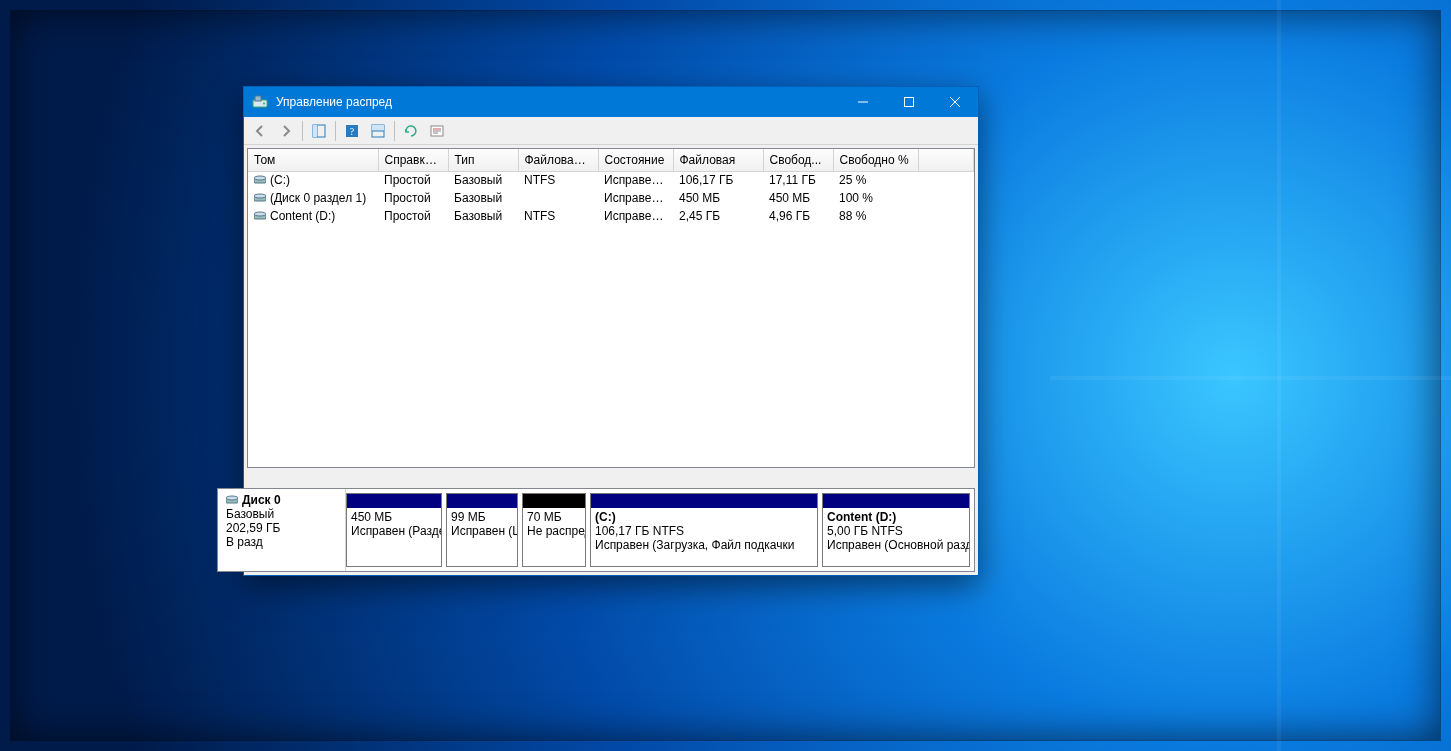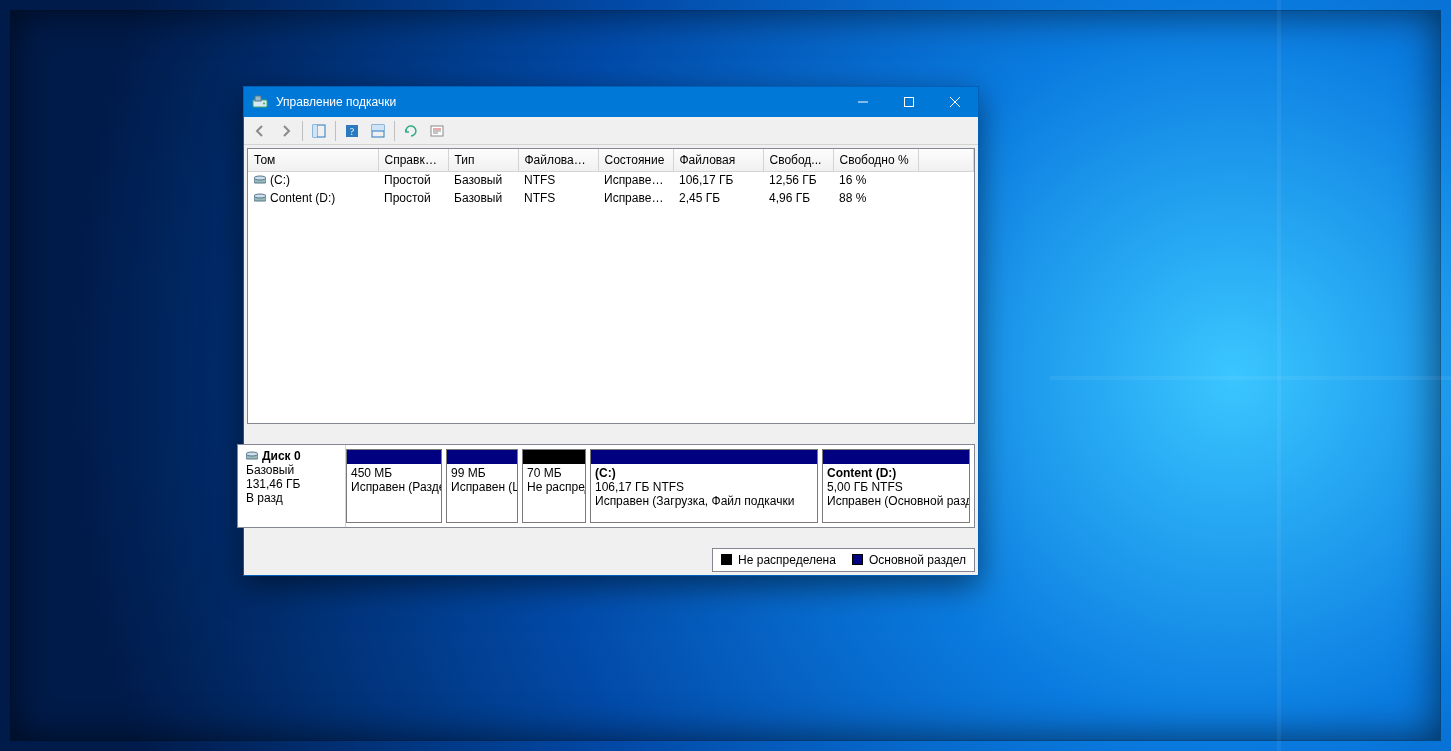--- a/index.html
+++ b/index.html
@@ -43,21 +43,21 @@
   .volumes-pane { background: #fff; border: 1px solid #828790; flex: 1; overflow: hidden; }
   .vol-table { width: 100%; border-collapse: collapse; table-layout: fixed; }
   .vol-table th { text-align: left; font-weight: normal; padding: 2px 6px;
     background: linear-gradient(#fdfdfd, #f0f0f0);
     border-right: 1px solid #d4d4d4; border-bottom: 1px solid #d4d4d4;
     white-space: nowrap; overflow: hidden; text-overflow: ellipsis; font-size: 12px; height: 22px; }
   .vol-table td { padding: 1px 6px; white-space: nowrap; overflow: hidden; text-overflow: ellipsis; font-size: 12px; height: 18px; }
   .vol-icon { display:inline-block; width: 12px; height: 10px; margin-right: 4px; vertical-align: -1px; }
 
   .graphical-pane { background: #fff; border: 1px solid #828790; height: 84px; display:flex; }
-  .disk-header { width: 108px; border-right: 1px solid #d4d4d4; padding: 4px 8px; font-size: 12px; }
+  .disk-header { width: 128px; border-right: 1px solid #d4d4d4; padding: 4px 8px; font-size: 12px; }
   .disk-header b { font-weight: bold; }
   .disk-row { flex: 1; display: flex; padding: 4px 4px 4px 0; gap: 4px; overflow: hidden; }
   .part { border: 1px solid #7a7a7a; position: relative; display:flex; flex-direction: column; overflow: hidden; }
   .part .stripe { height: 14px; width: 100%; }
   .stripe.blue { background: #000080; }
   .stripe.black { background: #000; }
   .part .pbody { padding: 2px 4px; font-size: 12px; line-height: 14px; white-space: nowrap; overflow: hidden; }
 
   .legend-pane { background: #fff; border: 1px solid #828790; height: 24px; display:flex; align-items: center; padding: 0 8px; gap: 16px; font-size: 12px; }
   .legend-sw { width: 11px; height: 11px; border: 1px solid #000; display: inline-block; margin-right: 6px; vertical-align: -1px; }
@@ -78,21 +78,21 @@
 
     <div class="titlebar">
       <div class="title-left">
         <span class="title-icon">
           <svg viewBox="0 0 16 16">
               <rect x="1" y="6" width="14" height="7" rx="1" fill="#d7e8f7" stroke="#4a6"></rect>
               <rect x="3" y="2" width="6" height="5" fill="#9bc" stroke="#578"></rect>
               <circle cx="12" cy="9.5" r="1" fill="#3a5"></circle>
             </svg>
         </span>
-        <span class="title-text">Управление подкачки</span>
+        <span class="title-text">Управление распред</span>
       </div>
       <div class="title-btns">
         <div class="title-btn">
             <svg viewBox="0 0 10 10">
               <line x1="0" y1="5" x2="10" y2="5"></line>
             </svg>
           </div>
         <div class="title-btn">
             <svg viewBox="0 0 10 10">
               <rect x="0.5" y="0.5" width="9" height="9"></rect>
@@ -190,22 +190,36 @@
               <tr>
                 <td><span class="vol-icon"><svg viewBox="0 0 12 10">
                       <rect x="0" y="3" width="12" height="5" rx="1" fill="#9bb" stroke="#578"></rect>
                       <ellipse cx="6" cy="3" rx="6" ry="2" fill="#cde" stroke="#578"></ellipse>
                     </svg></span>(C:)</td>
                 <td>Простой</td>
                 <td>Базовый</td>
                 <td>NTFS</td>
                 <td>Исправен...</td>
                 <td>106,17 ГБ</td>
-                <td>12,56 ГБ</td>
-                <td>16 %</td>
+                <td>17,11 ГБ</td>
+                <td>25 %</td>
+                <td></td>
+              </tr>
+              <tr>
+                <td><span class="vol-icon"><svg viewBox="0 0 12 10">
+                      <rect x="0" y="3" width="12" height="5" rx="1" fill="#9bb" stroke="#578"></rect>
+                      <ellipse cx="6" cy="3" rx="6" ry="2" fill="#cde" stroke="#578"></ellipse>
+                    </svg></span>(Диск 0 раздел 1)</td>
+                <td>Простой</td>
+                <td>Базовый</td>
+                <td></td>
+                <td>Исправен...</td>
+                <td>450 МБ</td>
+                <td>450 МБ</td>
+                <td>100 %</td>
                 <td></td>
               </tr>
               <tr>
                 <td><span class="vol-icon"><svg viewBox="0 0 12 10">
                       <rect x="0" y="3" width="12" height="5" rx="1" fill="#9bb" stroke="#578"></rect>
                       <ellipse cx="6" cy="3" rx="6" ry="2" fill="#cde" stroke="#578"></ellipse>
                     </svg></span>Content (D:)</td>
                 <td>Простой</td>
                 <td>Базовый</td>
                 <td>NTFS</td>
@@ -221,21 +235,21 @@
 
       <div class="graphical-pane">
         <div class="disk-header">
           <span class="disk-hdr-icon">
             <svg viewBox="0 0 12 10">
                 <rect x="0" y="3" width="12" height="5" rx="1" fill="#9bb" stroke="#578"></rect>
                 <ellipse cx="6" cy="3" rx="6" ry="2" fill="#cde" stroke="#578"></ellipse>
               </svg>
           </span><b>Диск 0</b><br>
           <span>Базовый</span><br>
-          <span>131,46 ГБ</span><br>
+          <span>202,59 ГБ</span><br>
           <span>В разд</span>
         </div>
         <div class="disk-row" id="disk-row">
             <div class="part" style="width: 96px;">
               <div class="stripe blue"></div>
               <div class="pbody">450 МБ<br>Исправен (Раздел</div>
             </div>
             <div class="part" style="width: 72px;">
               <div class="stripe blue"></div>
               <div class="pbody">99 МБ<br>Исправен (Ш</div>
@@ -248,20 +262,16 @@
               <div class="stripe blue"></div>
               <div class="pbody"><b>(C:)</b><br>106,17 ГБ NTFS<br>Исправен (Загрузка, Файл подкачки</div>
             </div>
             <div class="part" style="width: 148px;">
               <div class="stripe blue"></div>
               <div class="pbody"><b>Content  (D:)</b><br>5,00 ГБ NTFS<br>Исправен (Основной разд</div>
             </div>
           </div>
       </div>
 
-      <div class="legend-pane">
-        <span><span class="legend-sw black"></span><span>Не распределена</span></span>
-        <span><span class="legend-sw blue"></span><span>Основной раздел</span></span>
-      </div>
 
     </div>
   </div>
 </div>
 
 </body></html>

